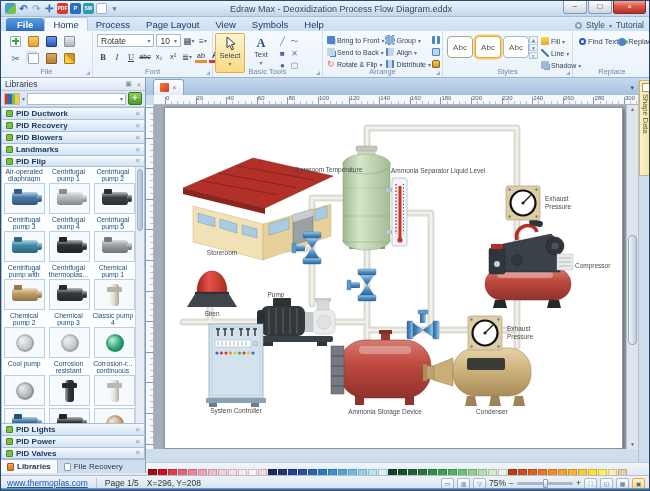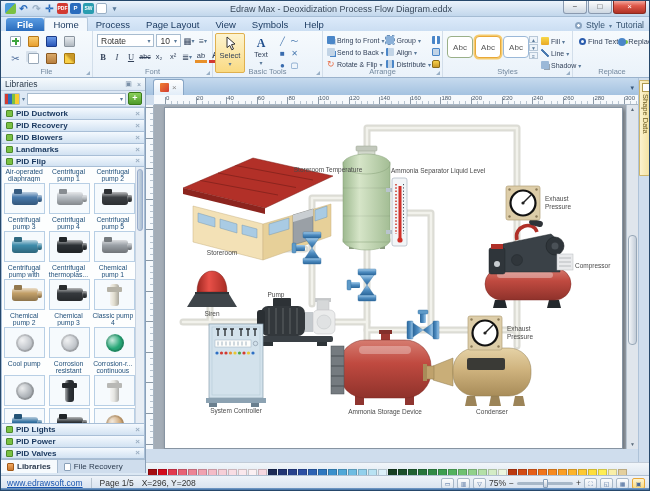--- a/index.html
+++ b/index.html
@@ -845,21 +845,21 @@
     </div>
     <div class="vscrollbar">
       <span class="vsb-btn" style="top:0">▲</span>
       <div class="vthumb"></div>
       <span class="vsb-btn" style="bottom:0">▼</span>
     </div>
     <div class="palette"><span class="swatch" style="background: rgb(165, 13, 18);"></span><span class="swatch" style="background: rgb(210, 11, 30);"></span><span class="swatch" style="background: rgb(226, 58, 80);"></span><span class="swatch" style="background: rgb(232, 99, 119);"></span><span class="swatch" style="background: rgb(236, 132, 150);"></span><span class="swatch" style="background: rgb(240, 162, 177);"></span><span class="swatch" style="background: rgb(244, 188, 200);"></span><span class="swatch" style="background: rgb(246, 207, 216);"></span><span class="swatch" style="background: rgb(248, 221, 228);"></span><span class="swatch" style="background: rgb(250, 232, 237);"></span><span class="swatch" style="background: rgb(251, 240, 243);"></span><span class="swatch" style="background: rgb(246, 215, 224);"></span><span class="swatch" style="background: rgb(28, 42, 85);"></span><span class="swatch" style="background: rgb(34, 53, 115);"></span><span class="swatch" style="background: rgb(40, 65, 140);"></span><span class="swatch" style="background: rgb(44, 79, 163);"></span><span class="swatch" style="background: rgb(45, 98, 179);"></span><span class="swatch" style="background: rgb(47, 120, 192);"></span><span class="swatch" style="background: rgb(59, 144, 204);"></span><span class="swatch" style="background: rgb(81, 168, 216);"></span><span class="swatch" style="background: rgb(111, 188, 226);"></span><span class="swatch" style="background: rgb(147, 208, 236);"></span><span class="swatch" style="background: rgb(185, 226, 243);"></span><span class="swatch" style="background: rgb(220, 240, 250);"></span><span class="swatch" style="background: rgb(23, 63, 35);"></span><span class="swatch" style="background: rgb(27, 79, 42);"></span><span class="swatch" style="background: rgb(33, 98, 50);"></span><span class="swatch" style="background: rgb(40, 118, 59);"></span><span class="swatch" style="background: rgb(49, 138, 69);"></span><span class="swatch" style="background: rgb(61, 158, 80);"></span><span class="swatch" style="background: rgb(82, 177, 95);"></span><span class="swatch" style="background: rgb(111, 193, 114);"></span><span class="swatch" style="background: rgb(145, 209, 139);"></span><span class="swatch" style="background: rgb(180, 224, 168);"></span><span class="swatch" style="background: rgb(211, 236, 198);"></span><span class="swatch" style="background: rgb(236, 246, 224);"></span><span class="swatch" style="background: rgb(187, 58, 18);"></span><span class="swatch" style="background: rgb(210, 76, 22);"></span><span class="swatch" style="background: rgb(229, 95, 26);"></span><span class="swatch" style="background: rgb(240, 117, 29);"></span><span class="swatch" style="background: rgb(246, 138, 33);"></span><span class="swatch" style="background: rgb(250, 159, 39);"></span><span class="swatch" style="background: rgb(252, 180, 45);"></span><span class="swatch" style="background: rgb(253, 201, 52);"></span><span class="swatch" style="background: rgb(254, 222, 61);"></span><span class="swatch" style="background: rgb(255, 238, 85);"></span><span class="swatch" style="background: rgb(249, 239, 169);"></span><span class="swatch" style="background: rgb(227, 207, 158);"></span></div>
   </div>
 
   <div class="statusbar">
-    <span class="surl">www.edrawsoft.com</span>
+    <span class="surl">www.thermoplas.com</span>
     <span class="ssep"></span>
     <span>Page 1/5</span>
     <span>X=296, Y=208</span>
     <span class="sright">
       <span class="zbtn">▭</span>
       <span class="zbtn">▥</span>
       <span class="zbtn">▽</span>
       <span>75%</span>
       <span class="zírc">−</span>
       <span class="ztrack">

